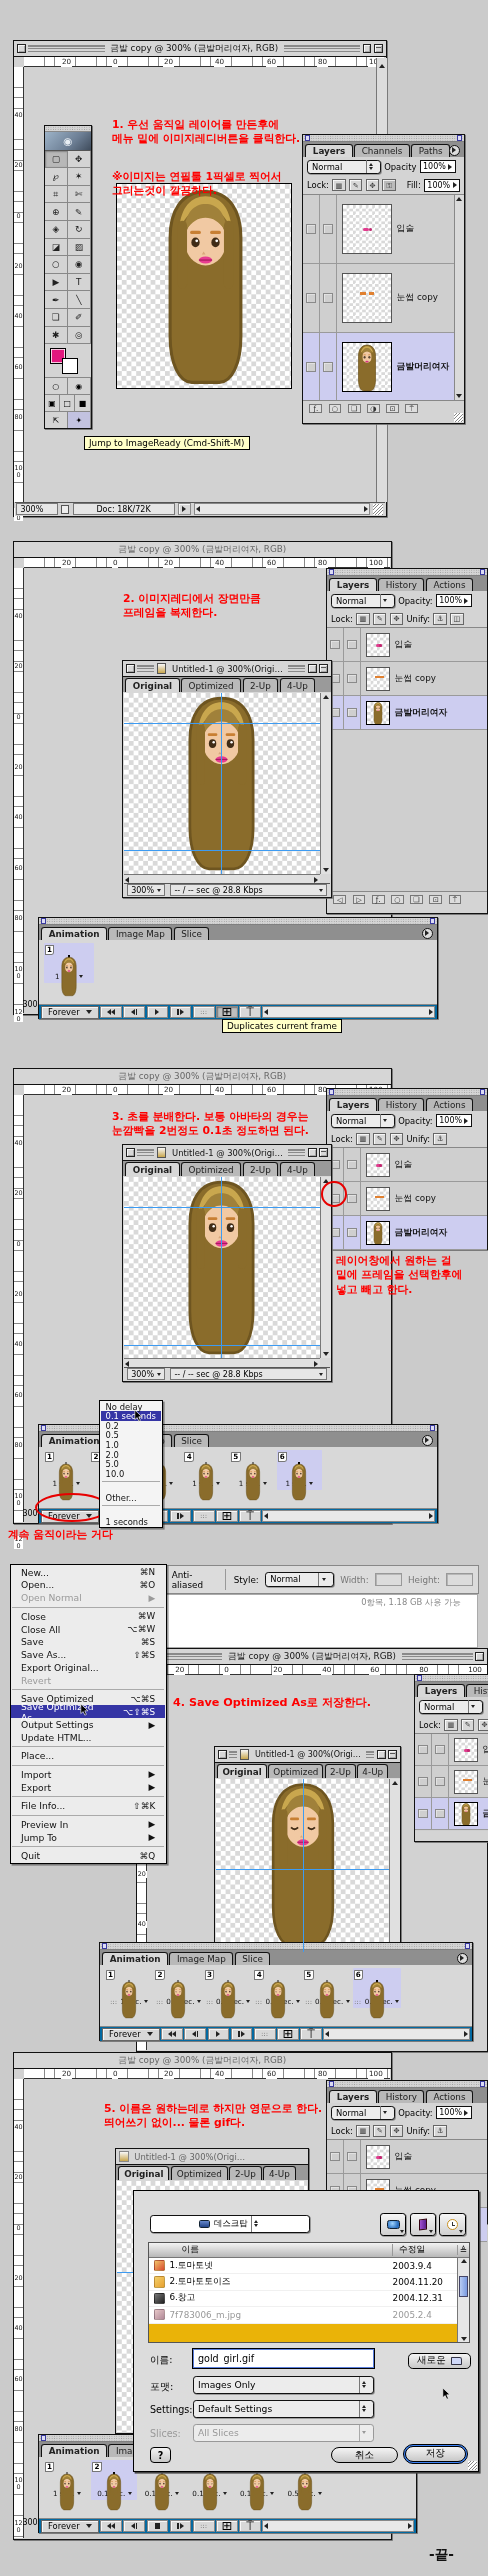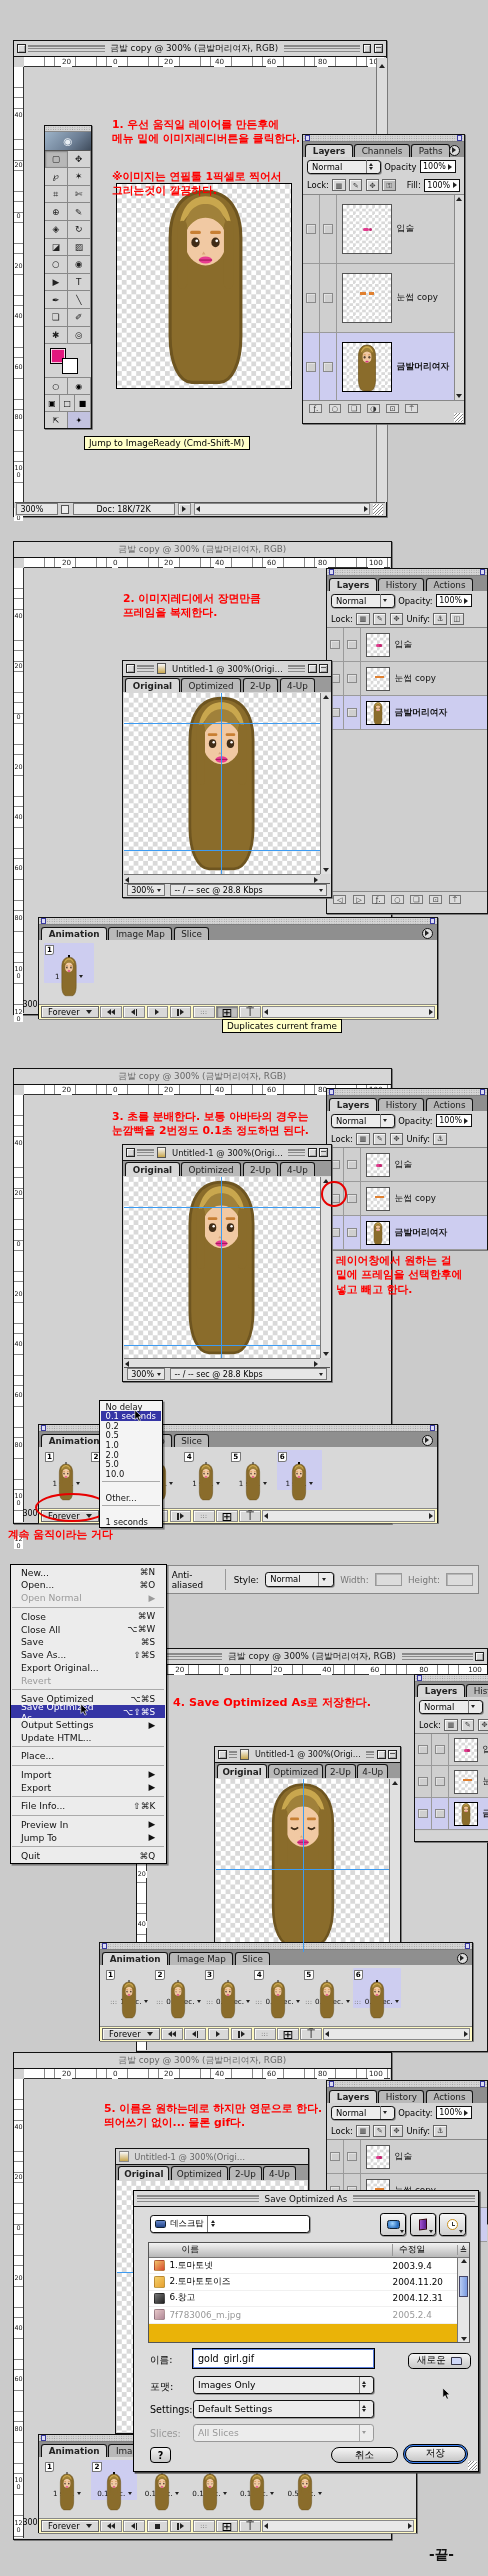--- a/index.html
+++ b/index.html
@@ -77,21 +77,21 @@
   .fr{width:50px;text-align:center;padding:1.6px 0.8px;border-radius:0.8px}
   .fr.sel{background:#cdcdf0}
   .fr .num{display:block;width:9.6px;font-size:7.2px;font-weight:bold;background:#fff;border:0.8px solid #777;border-radius:0.8px 0 2.4px 0;line-height:8px;text-align:center;margin-bottom:0.8px}
   .fth{position:relative;width:35px;height:42px;margin:0 auto;border:0.8px solid #777;overflow:hidden}
   .fr.sel .fth{border:0.8px solid #000}
   .fth svg{position:absolute;left:50%;top:0;transform:translateX(-50%)}
   .fr .gc{display:none}
   .fr .closed .gc{display:block}
   .fdel{display:flex;align-items:center;justify-content:center;gap:2.4px;font-size:7.2px;margin-top:1.6px;color:#111}
   .dots{width:8px;height:4px;background:radial-gradient(#777 35%,#0000 40%) 0 0/2.4px 2.4px}
-  .abar{display:flex;align-items:flex-end;gap:1.6px;border-top:0.8px solid #888;height:15px;padding:0.8px 2.4px;background:#fef9c3}
+  .abar{display:flex;align-items:flex-start;gap:1.6px;border-top:0.8px solid #888;height:15px;padding:0.8px 2.4px;background:#0369a1}
   .ab{width:21.6px;height:12px;display:flex;align-items:center;justify-content:center;gap:0.8px;background:#d8d8d8;border:0.8px solid #888;box-shadow:inset 0.8px 0.8px 0 #fff}
   .fdrop{display:flex;align-items:center;gap:6.4px;height:12.8px;border:0.8px solid #666;background:#d8d8d8;box-shadow:inset 0.8px 0.8px 0 #fff;font-size:8.4px;padding:0 5.6px}
   .atrack{flex:1;height:12px;border:0.8px solid #888;background:#e8e8e8;display:flex;justify-content:space-between;align-items:center;padding:0 0.8px}
   
   .red{position:absolute;color:#fe0000;font-weight:bold;font-size:10.8px;line-height:14.4px;white-space:nowrap;z-index:40}
   .tip{position:absolute;background:#ffffc8;border:0.8px solid #000;font-size:8.8px;padding:0.8px 4px;white-space:nowrap;z-index:60}
   .redcirc{position:absolute;border:2.4px solid #e80000;border-radius:50%;z-index:45}
   
   .menu{position:absolute;background:#ececec;border:0.8px solid #000;box-shadow:1.6px 1.6px 0 rgba(0,0,0,.4);padding:0.8px;z-index:70}
   .mi{display:flex;justify-content:space-between;align-items:center;height:12.8px;padding:0 9.6px 0 9.6px;font-size:9.2px;color:#111;gap:14.4px}
@@ -1003,20 +1003,23 @@
         <span>Normal</span>
         <span class="stepper">
           <span class="tri d sm"></span>
         </span>
       </span>
     <span style="font-size:8.8px;color:#777">Width:</span>
     <span class="optfield"></span>
     <span style="font-size:8.8px;color:#777">Height:</span>
     <span class="optfield"></span>
   </div>
+  <div class="abs" style="left:142px;top:1594px;width:336px;height:54px;background:#fff;border:0.8px solid #aaa">
+    <div style="text-align:right;padding:1.6px 16px;font-size:8.4px;color:#888">0항목, 1.18 GB 사용 가능</div>
+  </div>
 
   <div class="win" style="left:136px;top:1648px;width:352px;height:404px">
     <div class="tb">
       <span class="wbox"></span>
       <span class="str"></span>
       <span class="t">금발 copy @ 300% (금발머리여자, RGB)</span>
       <span class="str"></span>
       <span class="wbox"></span>
     </div>
     <div class="hruler hrB" style="left:10.4px;top:16px;right:0">
@@ -1668,27 +1671,22 @@
       <span class="ab">⊞</span>
       <span class="ab">⍑</span>
       <span class="atrack">
           <span class="tri l"></span>
           <span class="tri r"></span>
         </span>
     </div>
   </div>
 
   <div class="dlg" style="left:133px;top:2190px;width:346px;height:282px">
-    <div class="tb">
-      <span class="str"></span>
-      <span class="t">Save Optimized As</span>
-      <span class="str"></span>
-    </div>
     <div class="abs" style="left:16px;top:24px">
-      <span class="mdrop" style="width:160px;height:17.6px;background:#fff;justify-content:flex-start">
+      <span class="mdrop" style="width:160px;height:17.6px;background:#fff;justify-content:center">
         <span style="display:flex;align-items:center;gap:4px">
             <span style="width:11.2px;height:8px;background:linear-gradient(#6688cc,#224488);border:0.8px solid #123;border-radius:1.6px"></span>
             <span>데스크탑</span>
           </span>
         <span class="stepper" style="height:16px">
             <span class="tri u" style="border-bottom-width:3.2px;border-left-width:2.4px;border-right-width:2.4px"></span>
             <span class="tri d sm"></span>
           </span>
       </span>
     </div>

